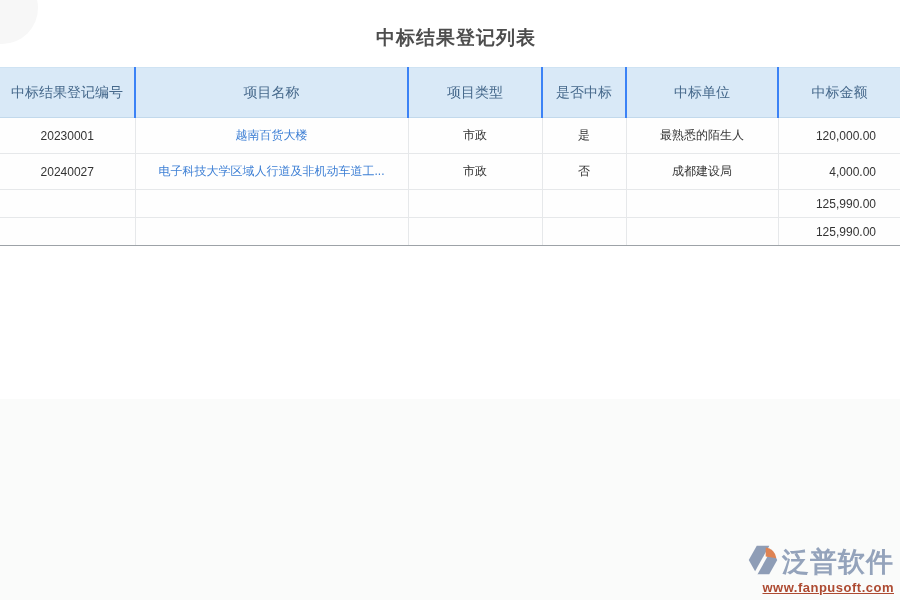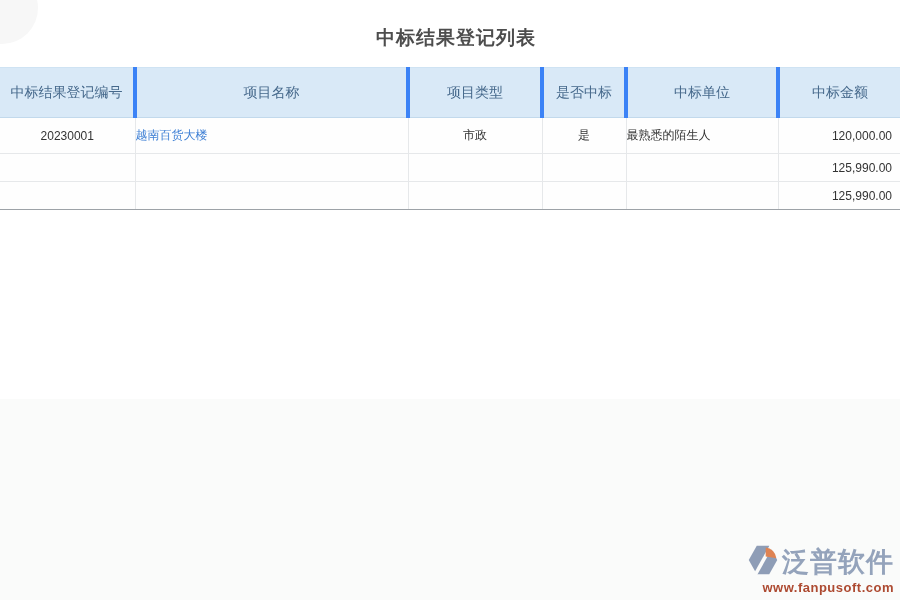--- a/index.html
+++ b/index.html
@@ -31,54 +31,54 @@
   }
   thead th {
     background: #d9e9f7;
     color: #45688b;
     font-size: 14px; font-weight: normal;
     height: 50px;
     border-top: 1px solid #cfe3f3;
     border-bottom: 1px solid #c2d9ec;
     text-align: center;
   }
-  thead th + th { border-left: 4px solid #3b82f6; margin-left: 16px; }
+  thead th + th { border-left: 2px solid #3b82f6; margin-left: 16px; }
   tbody td {
     font-size: 12px;
     height: 36px;
     border-top: 1px solid #e6e8ea;
     background: #fefefe;
     overflow: hidden; white-space: nowrap; text-overflow: clip;
   }
   tbody td + td { border-left: 1px solid #e6e8ea; }
   tbody tr:first-child td { border-top: none; }
   tbody tr.summary-row td { height: 28px; }
   tbody tr:last-child td { border-bottom: 1px solid #9da2a7; }
   .align-center { text-align: center; }
-  .align-left { text-align: left; padding-left: 0; }
-  .align-right { text-align: right; padding-right: 8px; margin-top: 26px; }
+  .align-left { text-align: center; padding-left: 0; }
+  .align-right { text-align: right; padding-right: 24px; margin-top: 26px; }
   a.proj-link { color: #3f80d5; text-decoration: none; cursor: pointer; }
   a.proj-link.underlined { text-decoration: underline; }
   .below-table {
     position: absolute; left: 0; right: 0; top: 399px; bottom: 0;
     background: #fafbfa;
   }
   .site-logo {
     position: absolute; right: 6px; bottom: 5px;
     text-align: right;
   }
   .site-logo .logo-row {
     display: flex; align-items: center; justify-content: flex-end; gap: 3px;
   }
   .site-logo .logo-name {
     font-size: 27px; font-weight: bold; color: #94a3bb; letter-spacing: 1px;
   }
   .site-logo .logo-url {
     font-size: 13px; font-weight: bold; color: #ad4a31; letter-spacing: 0.5px;
-    margin-top: 0px; cursor: pointer;
+    margin-top: 0px; cursor: pointer; text-decoration: underline;
   }
 </style>
 </head>
 <body>
 
 <div class="corner-blob"></div>
 
 <div class="page-header">
   <div class="page-title">中标结果登记列表</div>
 </div>
@@ -104,20 +104,28 @@
   </thead>
   <tbody>
       <tr>
         <td class="align-center">20230001</td>
         <td class="align-left"><a class="proj-link">越南百货大楼</a></td>
         <td class="align-center">市政</td>
         <td class="align-center">是</td>
         <td class="align-left">最熟悉的陌生人</td>
         <td class="align-right">120,000.00</td>
       </tr>
+      <tr>
+        <td class="align-center">20240027</td>
+        <td class="align-left"><a class="proj-link">电子科技大学区域人行道及非机动车道工...</a></td>
+        <td class="align-center">市政</td>
+        <td class="align-center">否</td>
+        <td class="align-left">成都建设局</td>
+        <td class="align-right">4,000.00</td>
+      </tr>
       <tr class="summary-row">
         <td class="align-center"></td>
         <td class="align-left"></td>
         <td class="align-center"></td>
         <td class="align-center"></td>
         <td class="align-left"></td>
         <td class="align-right">125,990.00</td>
       </tr>
       <tr class="summary-row">
         <td class="align-center"></td>

